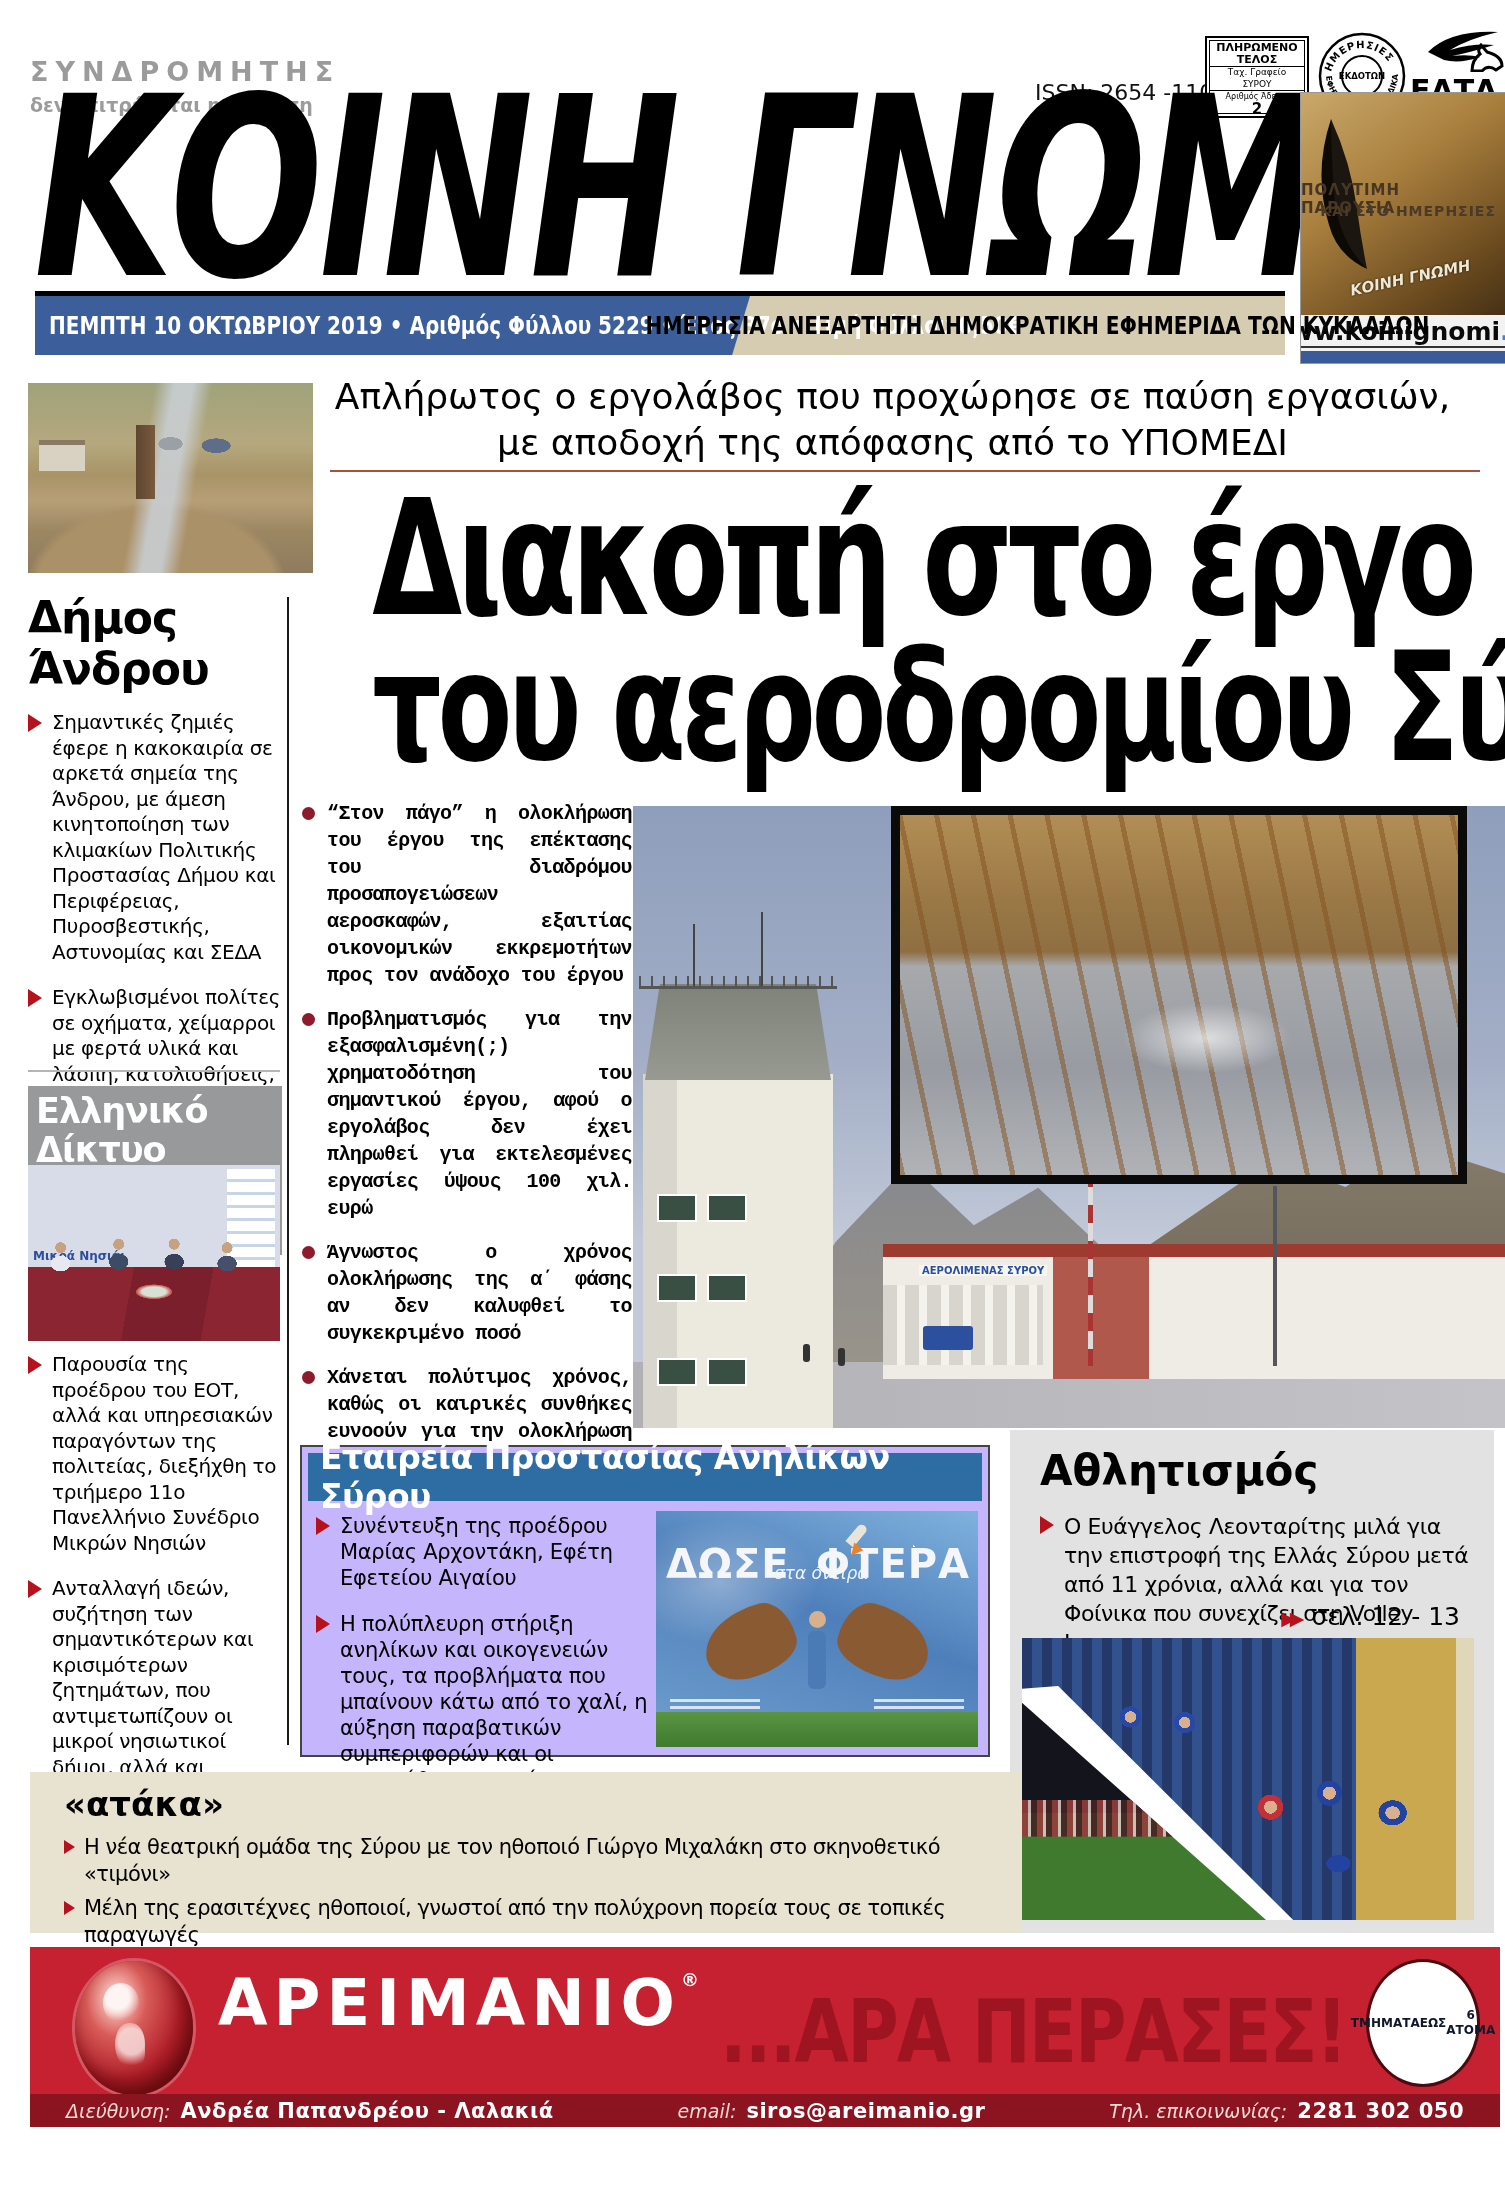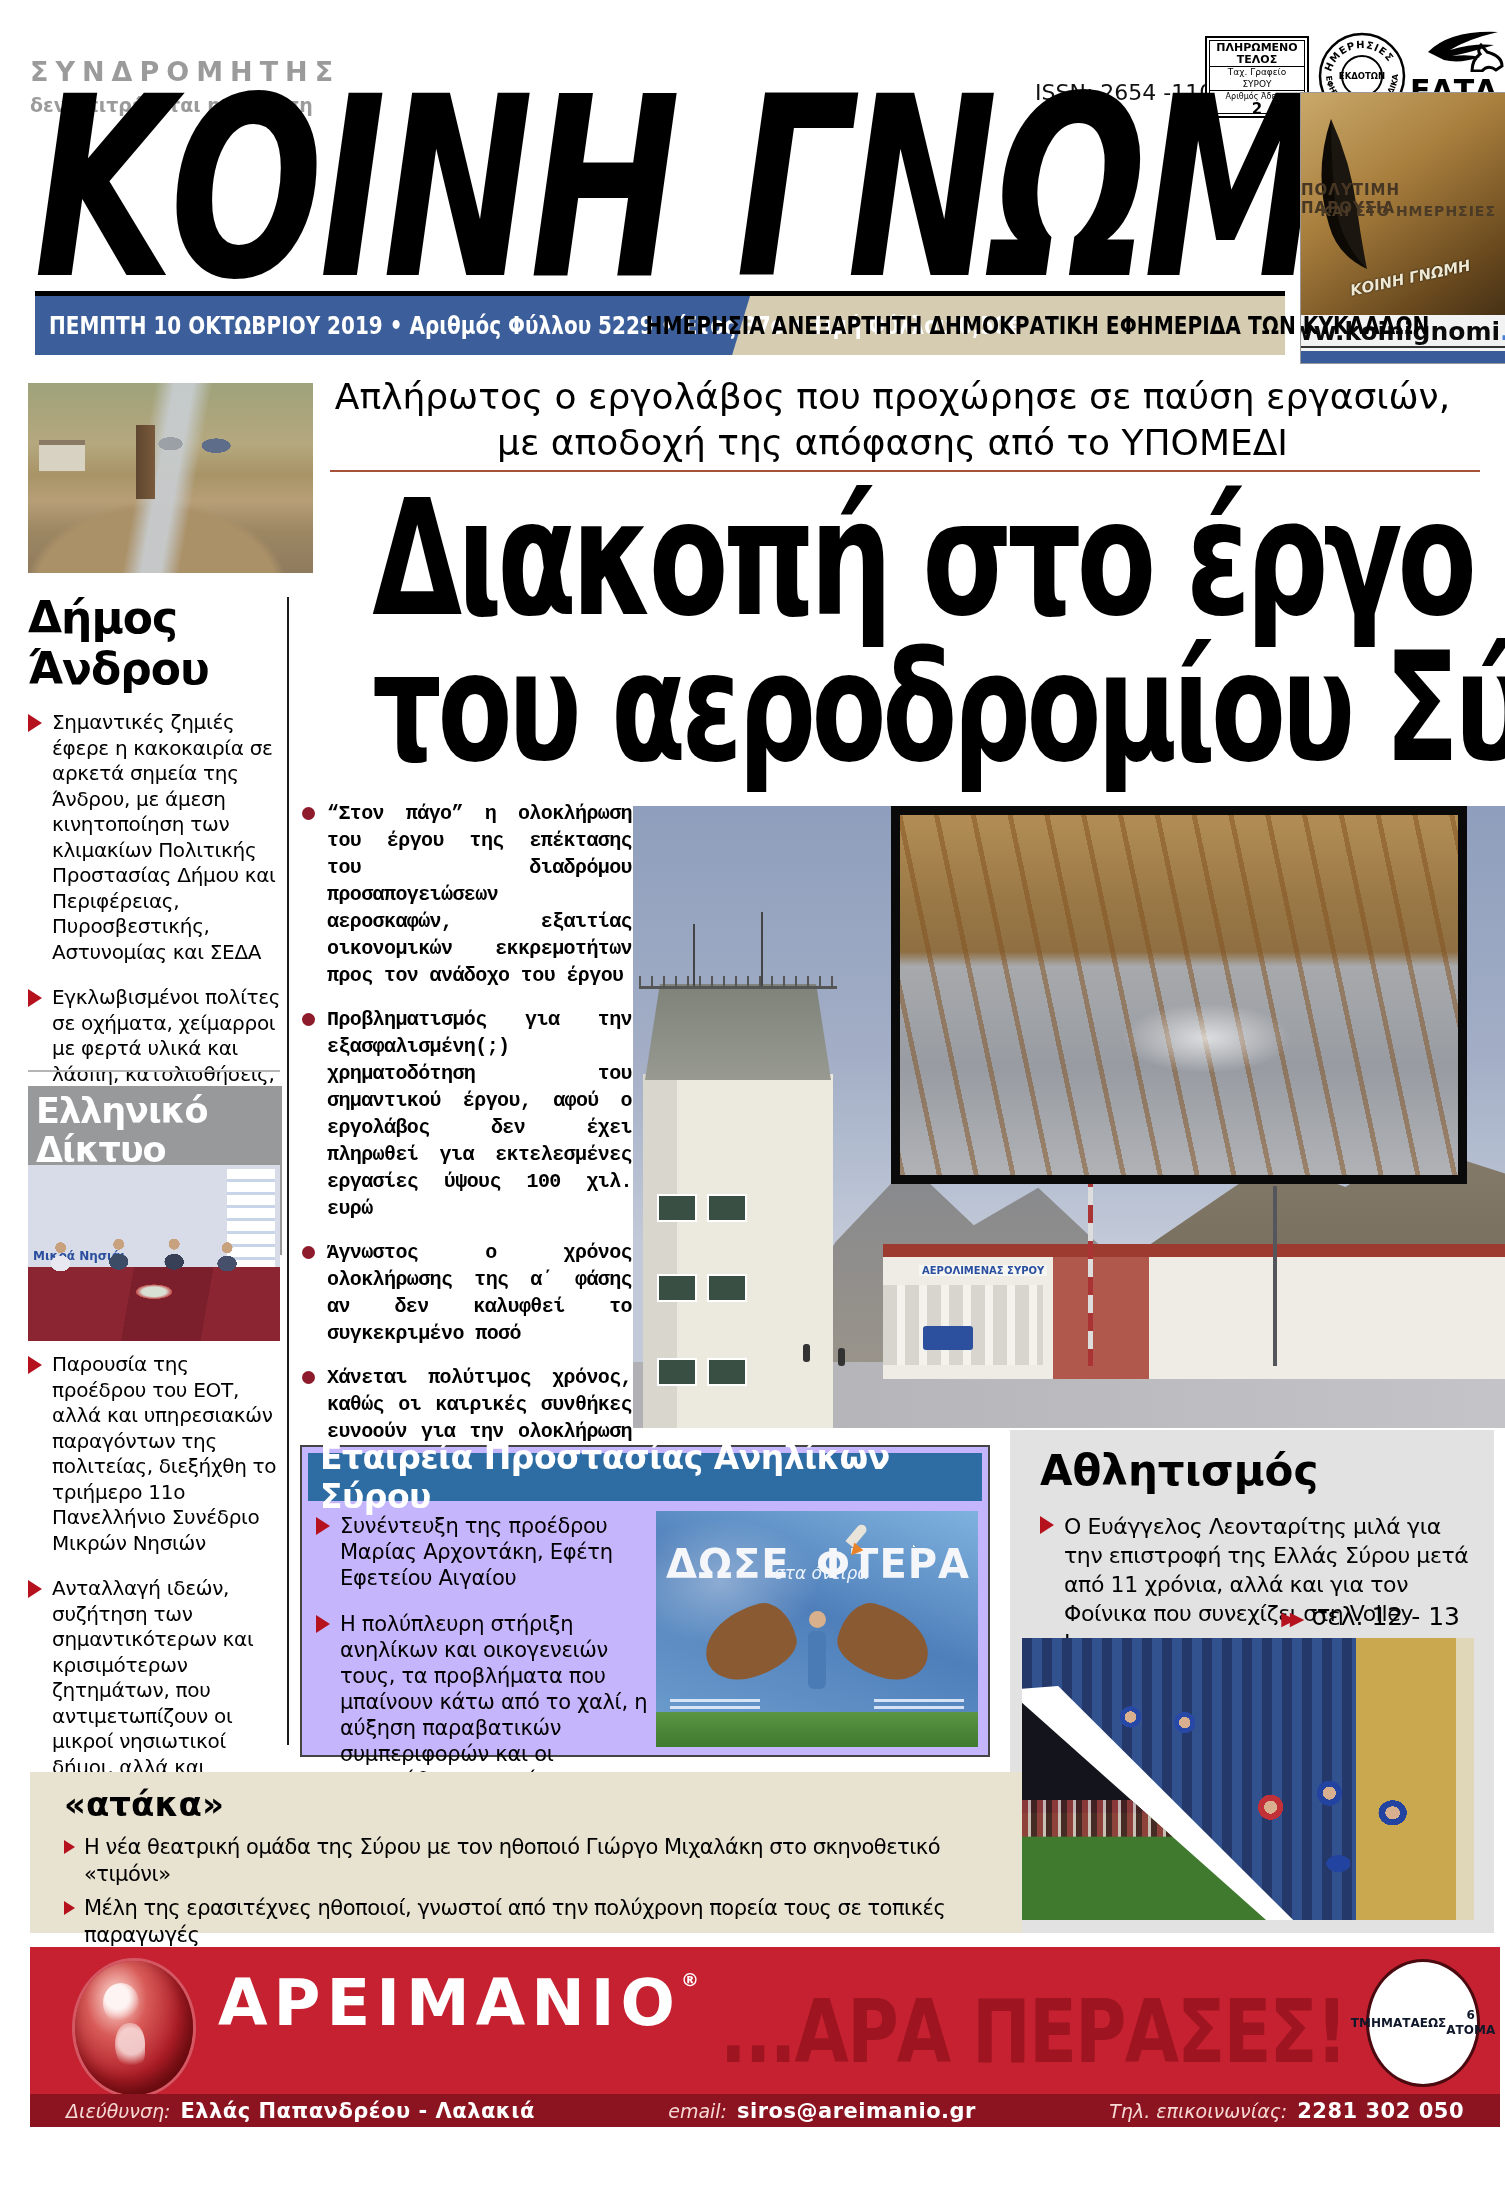--- a/index.html
+++ b/index.html
@@ -466,21 +466,21 @@
     <div class="ad-logo"></div>
     <div class="ad-brand"><span>ΑΡΕΙΜΑΝΙΟ</span><span class="ad-reg">®</span></div>
     <div class="ad-slogan">...ΑΡΑ ΠΕΡΑΣΕΣ!</div>
     <div class="ad-badge">
       <span>ΤΜΗΜΑΤΑ</span>
       <span>ΕΩΣ</span>
       <span>6 ΑΤΟΜΑ</span>
     </div>
     <div class="ad-strip">
       <span class="lab">Διεύθυνση:</span>
-      <span class="val">Ελλάς Παπανδρέου - Λαλακιά</span>
+      <span class="val">Ανδρέα Παπανδρέου - Λαλακιά</span>
       <span class="spacer"></span>
       <span class="lab">email:</span>
       <span class="val">siros@areimanio.gr</span>
       <span class="spacer"></span>
       <span class="lab">Τηλ. επικοινωνίας:</span>
       <span class="val">2281 302 050</span>
     </div>
   </div>
 
 </div>

